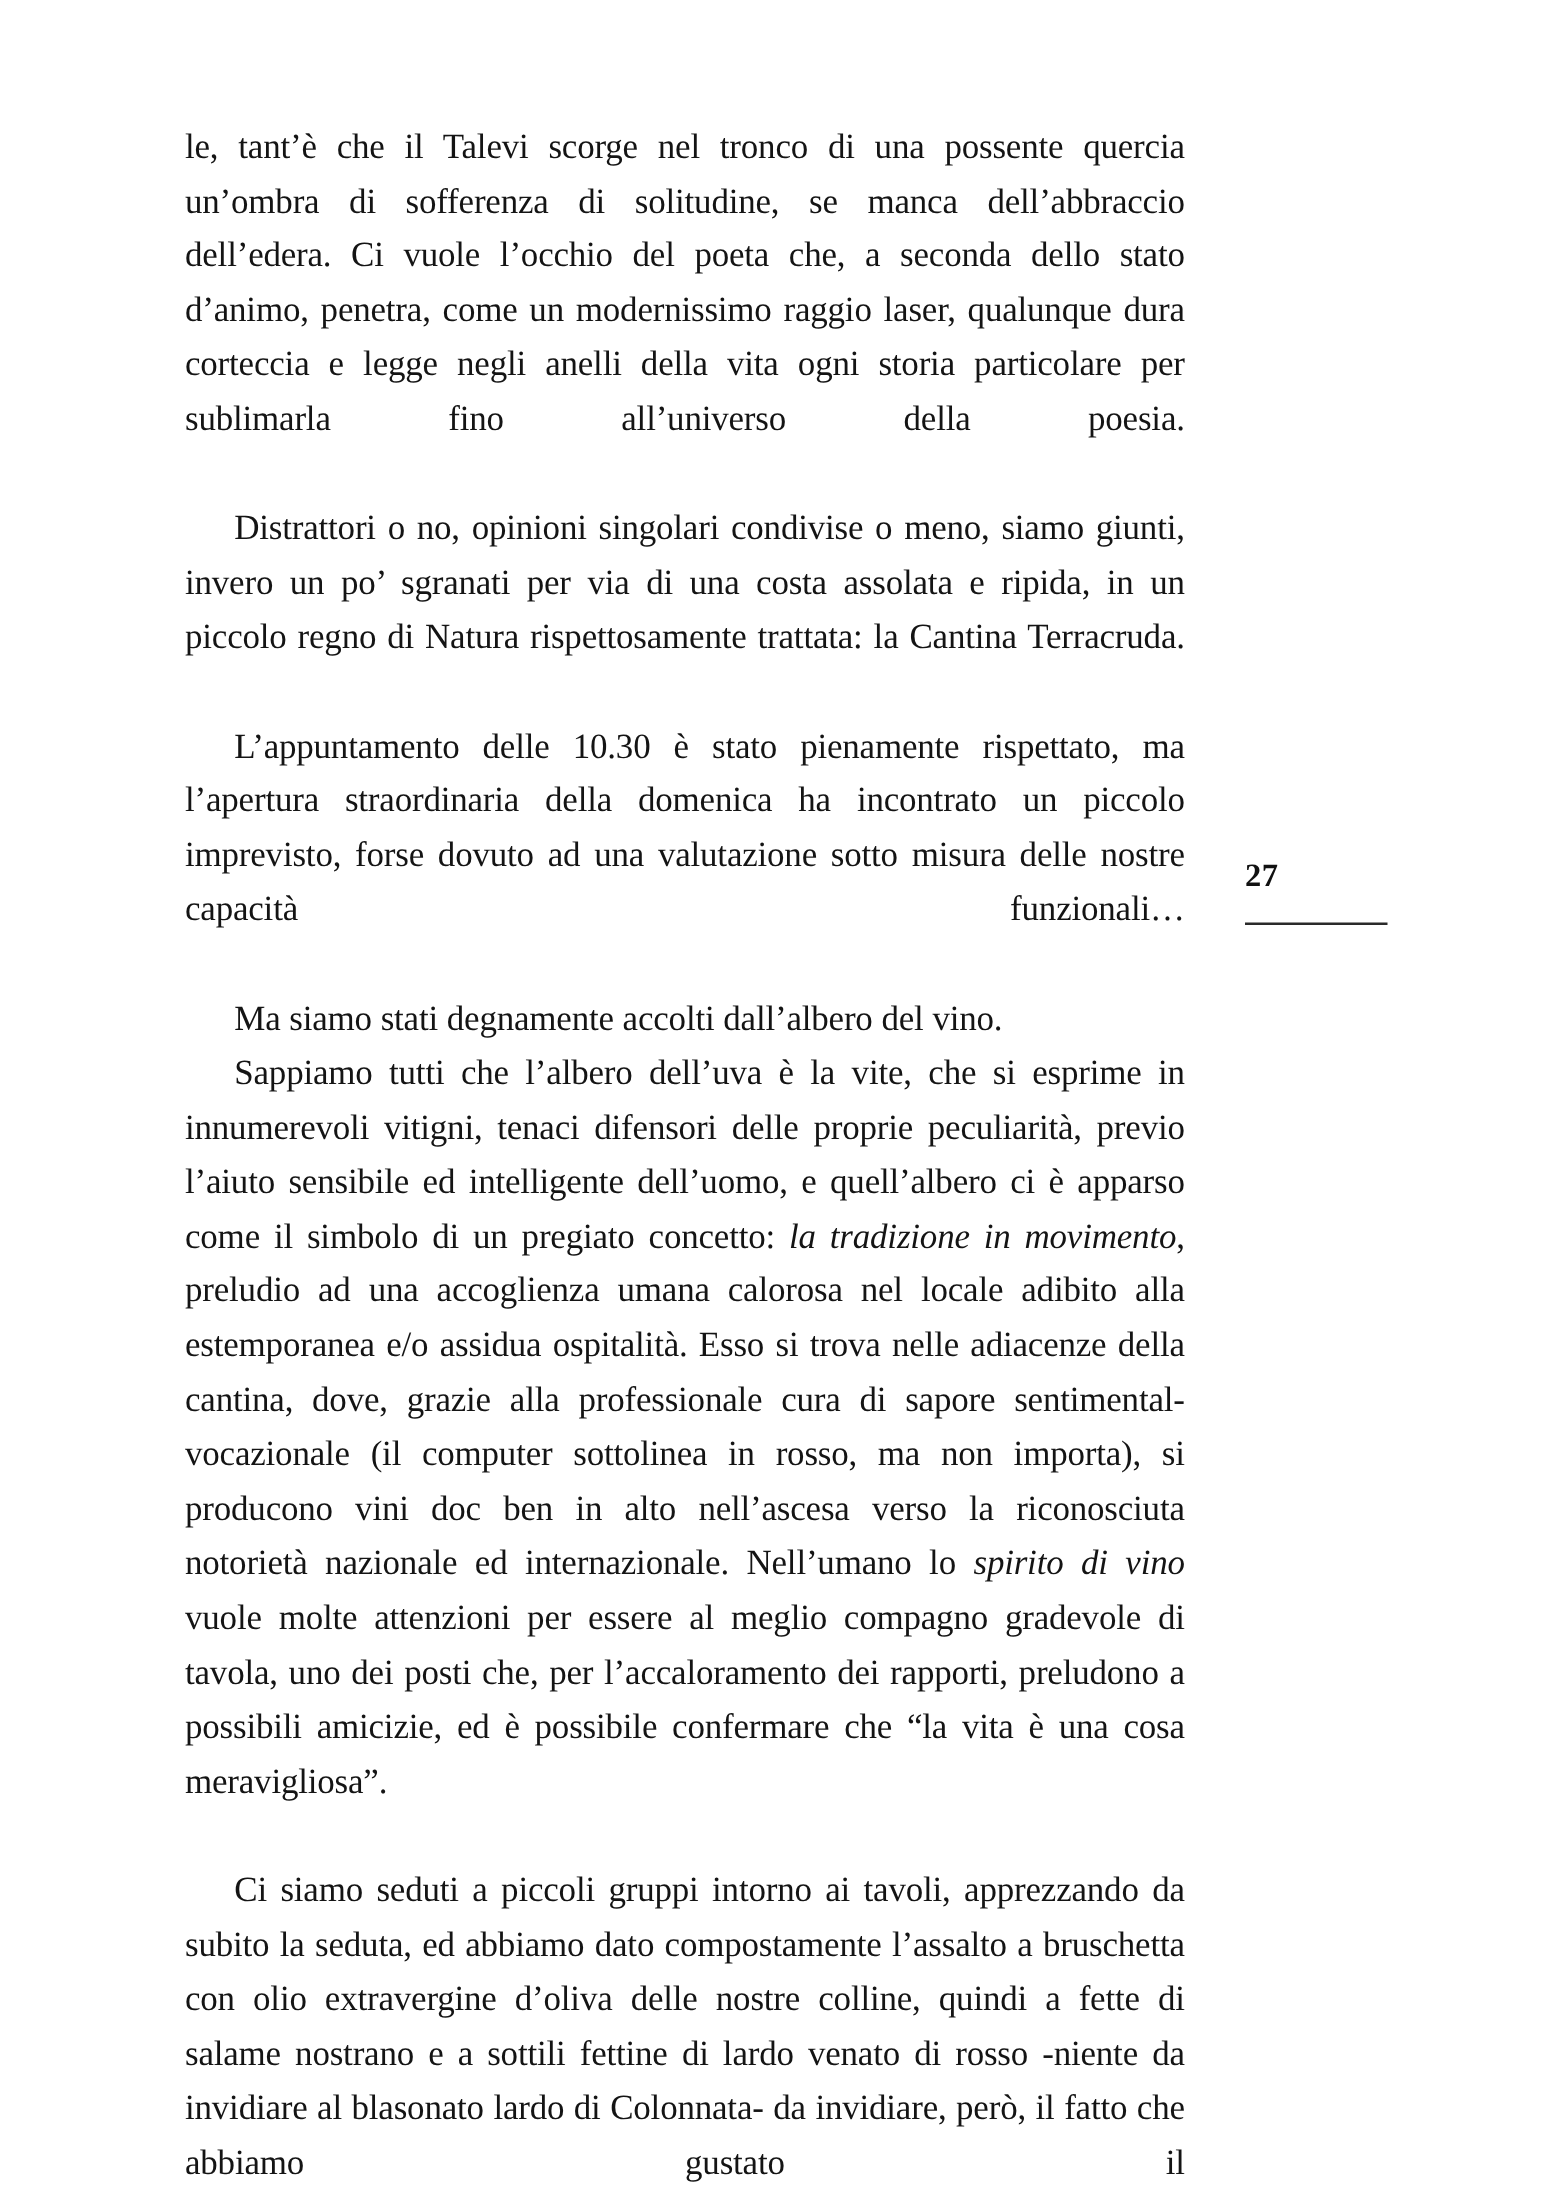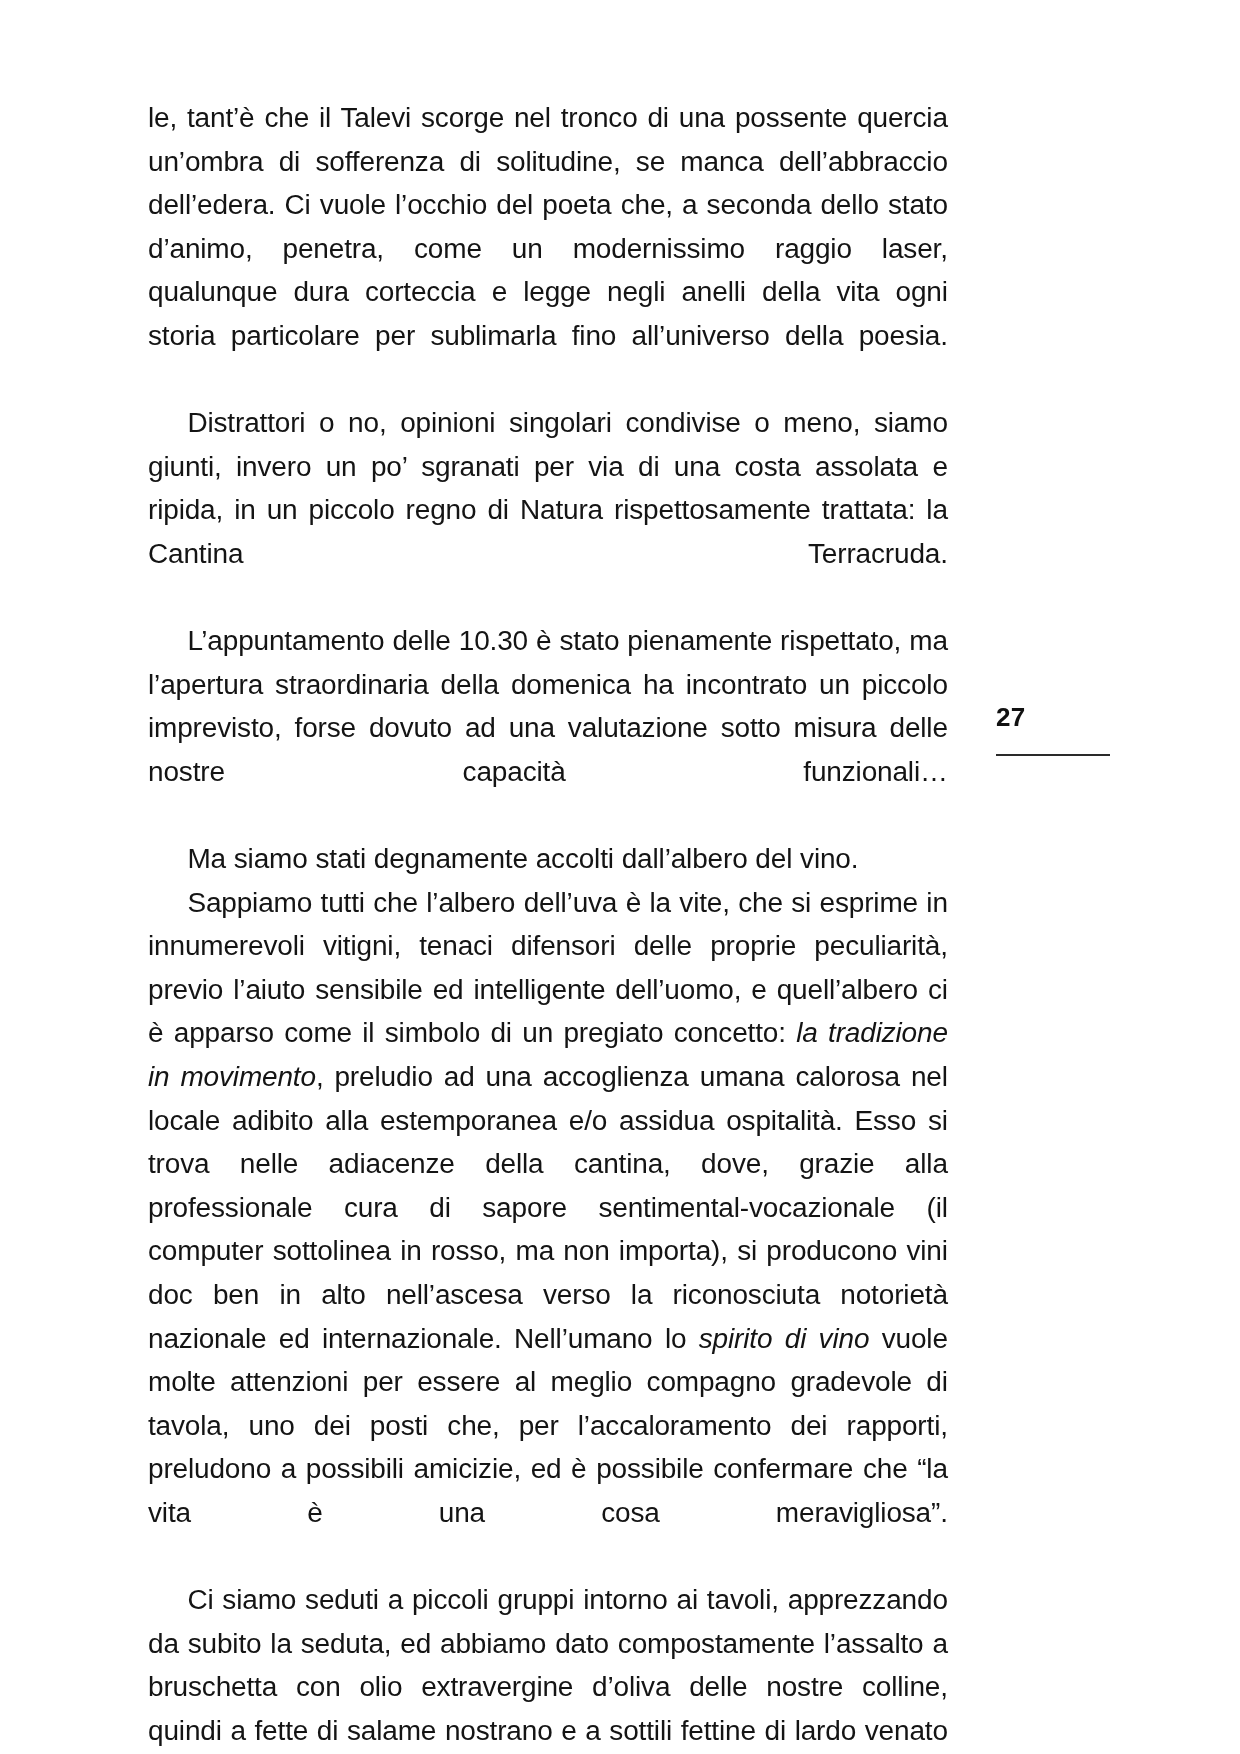--- a/index.html
+++ b/index.html
@@ -14,20 +14,21 @@
     font-family: "Liberation Sans", sans-serif;
     color: #111111;
     overflow: hidden;
   }
 
   
   #page {
     position: absolute;
     inset: 0;
     background: #ffffff;
+    font-family: Liberation Serif, serif;
   }
 
   
   #text-column {
     position: absolute;
     left: 148px;
     top: 96px;
     width: 812px;
   }
 
@@ -57,21 +58,21 @@
   .para.nostretch::after { content: none; }
 
   em.it {
     font-style: italic;
   }
 
   
   #folio-block {
     position: absolute;
     left: 996px;
-    top: 702px;
+    top: 686px;
     width: 120px;
   }
   #folio-number {
     font-size: 26px;
     font-weight: 700;
     line-height: 30px;
     color: #111111;
     letter-spacing: 0.4px;
   }
   #folio-rule {

